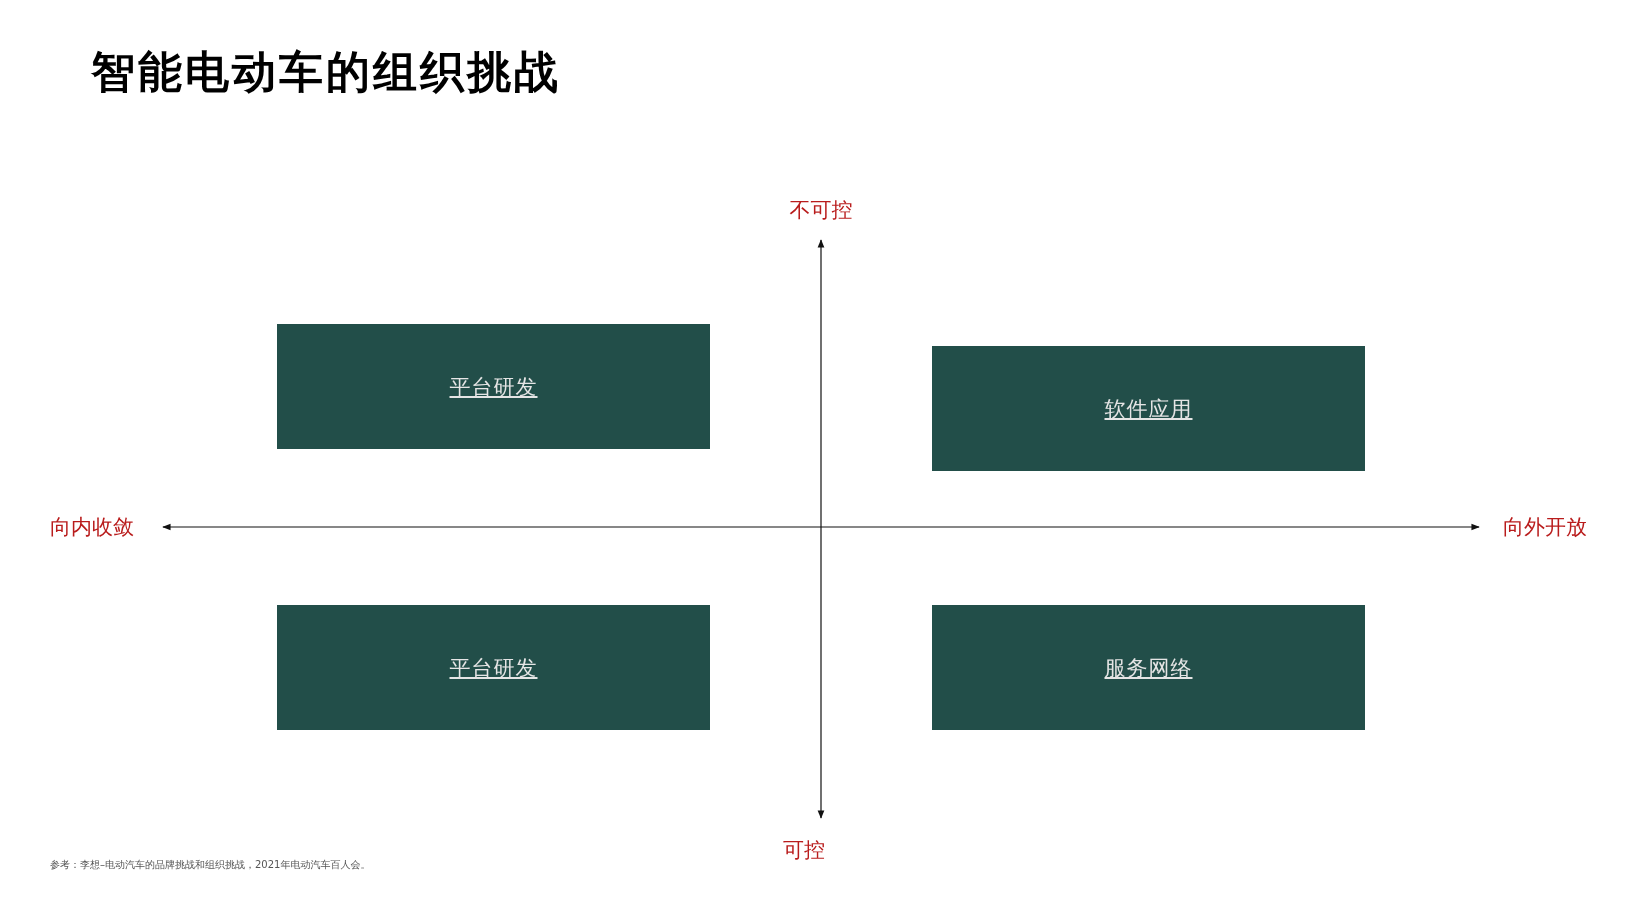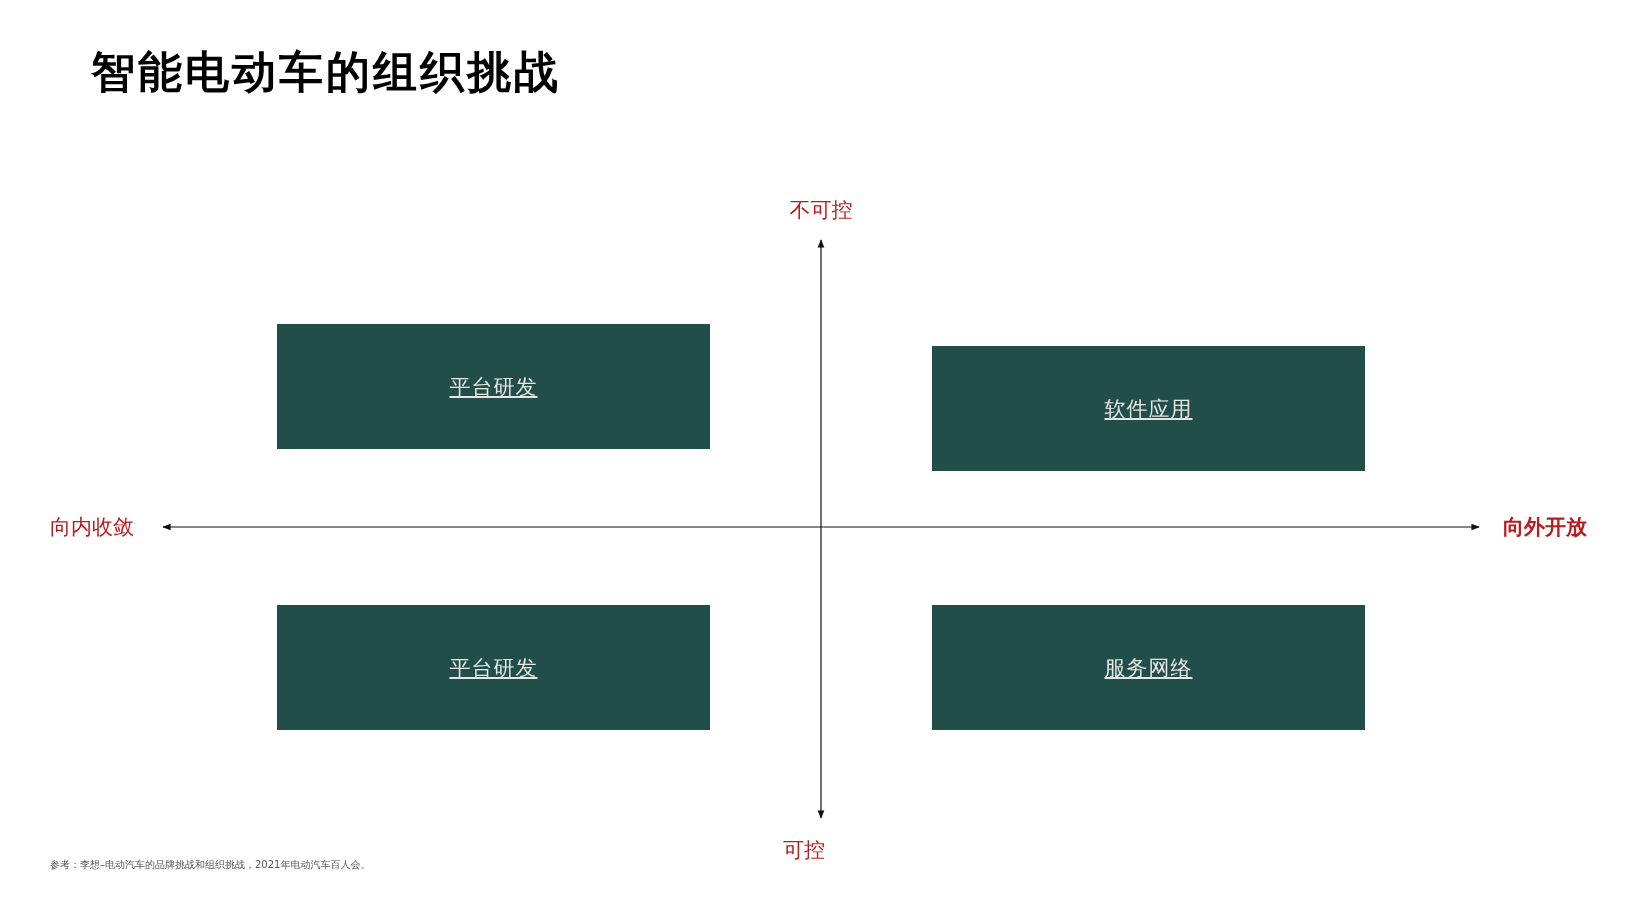--- a/index.html
+++ b/index.html
@@ -40,21 +40,21 @@
       <path d="M0,1 L10,5 L0,9 z" fill="#111111"></path>
     </marker>
   </defs>
   <line x1="821" y1="818" x2="821" y2="240" stroke="#111111" stroke-width="1.2" marker-start="url(#arrow)" marker-end="url(#arrow)"></line>
   <line x1="163" y1="527" x2="1479" y2="527" stroke="#111111" stroke-width="1.2" marker-start="url(#arrow)" marker-end="url(#arrow)"></line>
 </svg>
 
 <div class="axis-label" style="left:821px; top:196px; transform:translateX(-50%);">不可控</div>
 <div class="axis-label" style="left:804px; top:836px; transform:translateX(-50%);">可控</div>
 <div class="axis-label" style="left:50px; top:513px;">向内收敛</div>
-<div class="axis-label" style="left:1503px; top:513px;font-weight:bold;">向外开放</div>
+<div class="axis-label" style="left:1503px; top:513px;">向外开放</div>
 
 <div class="box" style="left:277px; top:324px; background:#224e49;">
   <span>平台研发</span>
 </div>
 <div class="box" style="left:932px; top:324px; background:#224e49;margin-top:22px;">
   <span>软件应用</span>
 </div>
 <div class="box" style="left:277px; top:605px; background:#224e49;">
   <span>平台研发</span>
 </div>

